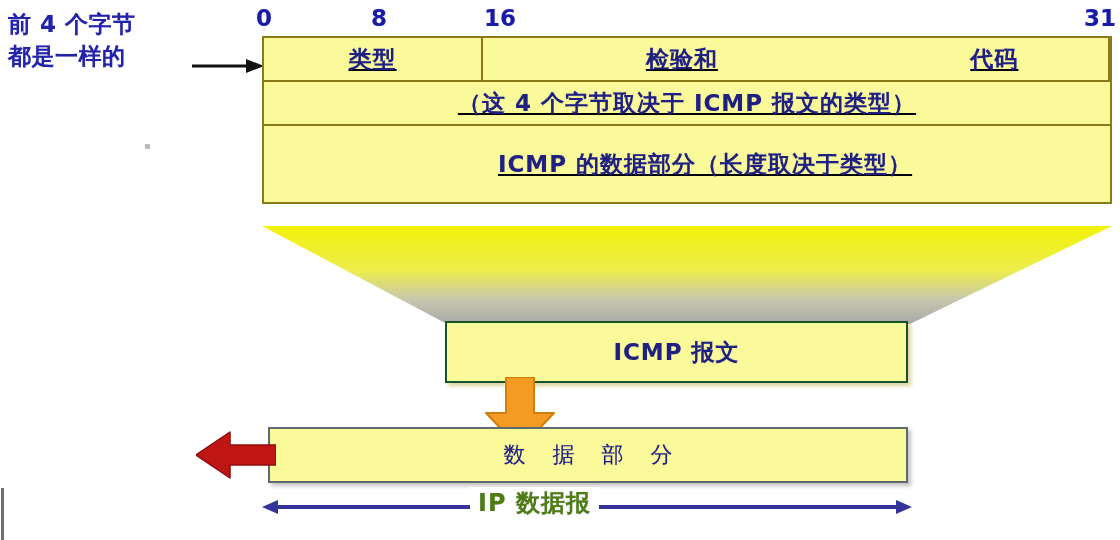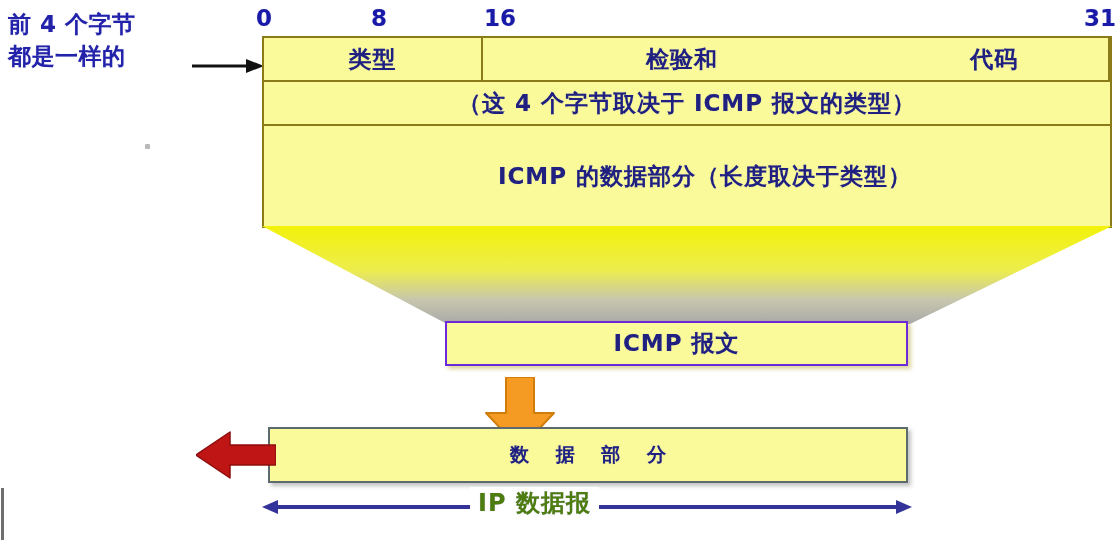--- a/index.html
+++ b/index.html
@@ -42,47 +42,48 @@
   .hdr-table{
     left:262px;top:36px;width:850px;
     border:2px solid #8a7a18;
     background:#fafa9a;
     box-sizing:border-box;
   }
   .hdr-row{
     display:flex;
     border-bottom:2px solid #8a7a18;
     box-sizing:border-box;
+    text-decoration:underline;
   }
   .hdr-row:last-child{border-bottom:none;}
   .cell{
     box-sizing:border-box;
     display:flex;align-items:center;justify-content:center;
     color:#1f2080;
     font-weight:bold;
     font-size:23px;
     letter-spacing:1px;
     text-shadow:0 0 1px rgba(120,120,200,.45);
   }
   .r1{height:44px;}
   .r1 .c1{width:25.9%;border-right:2px solid #8a7a18;}
   .r1 .c2{width:27.1%;border-right:2px solid #8a7a18;}
   .r1 .c3{width:47%;}
   .r2{height:44px;}
   .r2 .cfull{width:100%;}
-  .r3{height:100px;margin-left:36px;}
+  .r3{height:76px;margin-left:36px;}
   .r3 .cfull{width:100%;}
 
   
   .funnel{left:262px;top:226px;width:850px;height:98px;}
 
   
   .icmp-box{
-    left:445px;top:321px;width:463px;height:45px;
-    border:2px solid #6d28d9;
+    left:445px;top:321px;width:463px;height:62px;
+    border:2px solid #14532d;
     background:#fafa9a;
     box-sizing:border-box;
     display:flex;align-items:center;justify-content:center;
     color:#1f2080;font-weight:bold;font-size:23px;letter-spacing:1px;
     box-shadow:3px 3px 4px rgba(180,160,40,.45);
     text-shadow:0 0 1px rgba(120,120,200,.45);
   }
 
   
   .orange-arrow{left:455px;top:377px;width:130px;height:72px;}
@@ -102,21 +103,21 @@
     box-sizing:border-box;
     position:relative;
     display:flex;align-items:center;justify-content:center;
     color:#1f2080;font-weight:bold;font-size:25px;letter-spacing:2px;
     text-shadow:0 0 1px rgba(120,120,200,.45);
   }
   .ip-data{
     flex:1;
     background:#fafa9a;
     display:flex;align-items:center;justify-content:center;
-    color:#1f2080;font-weight:bold;font-size:19px;letter-spacing:10px;
+    color:#1f2080;font-weight:normal;font-size:22px;letter-spacing:10px;
     text-indent:10px;
     text-shadow:0 0 1px rgba(120,120,200,.45);
   }
   .slashes{position:absolute;left:0;top:0;width:100%;height:100%;}
 
   
   .red-arrow{left:196px;top:428px;width:80px;height:54px;}
 
   
   .span-arrow{left:262px;top:492px;width:650px;height:30px;}

